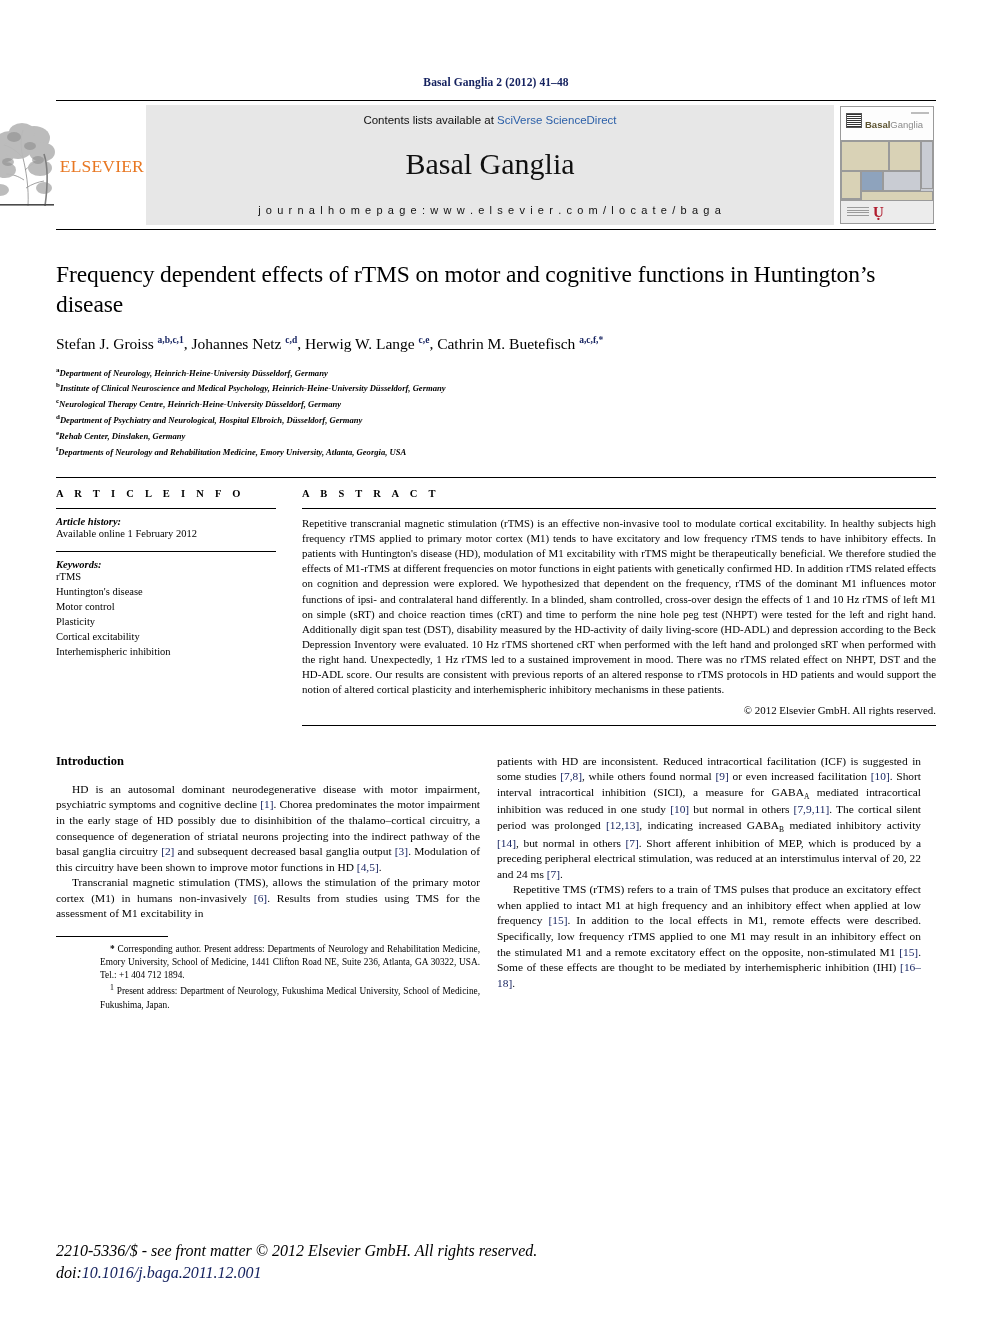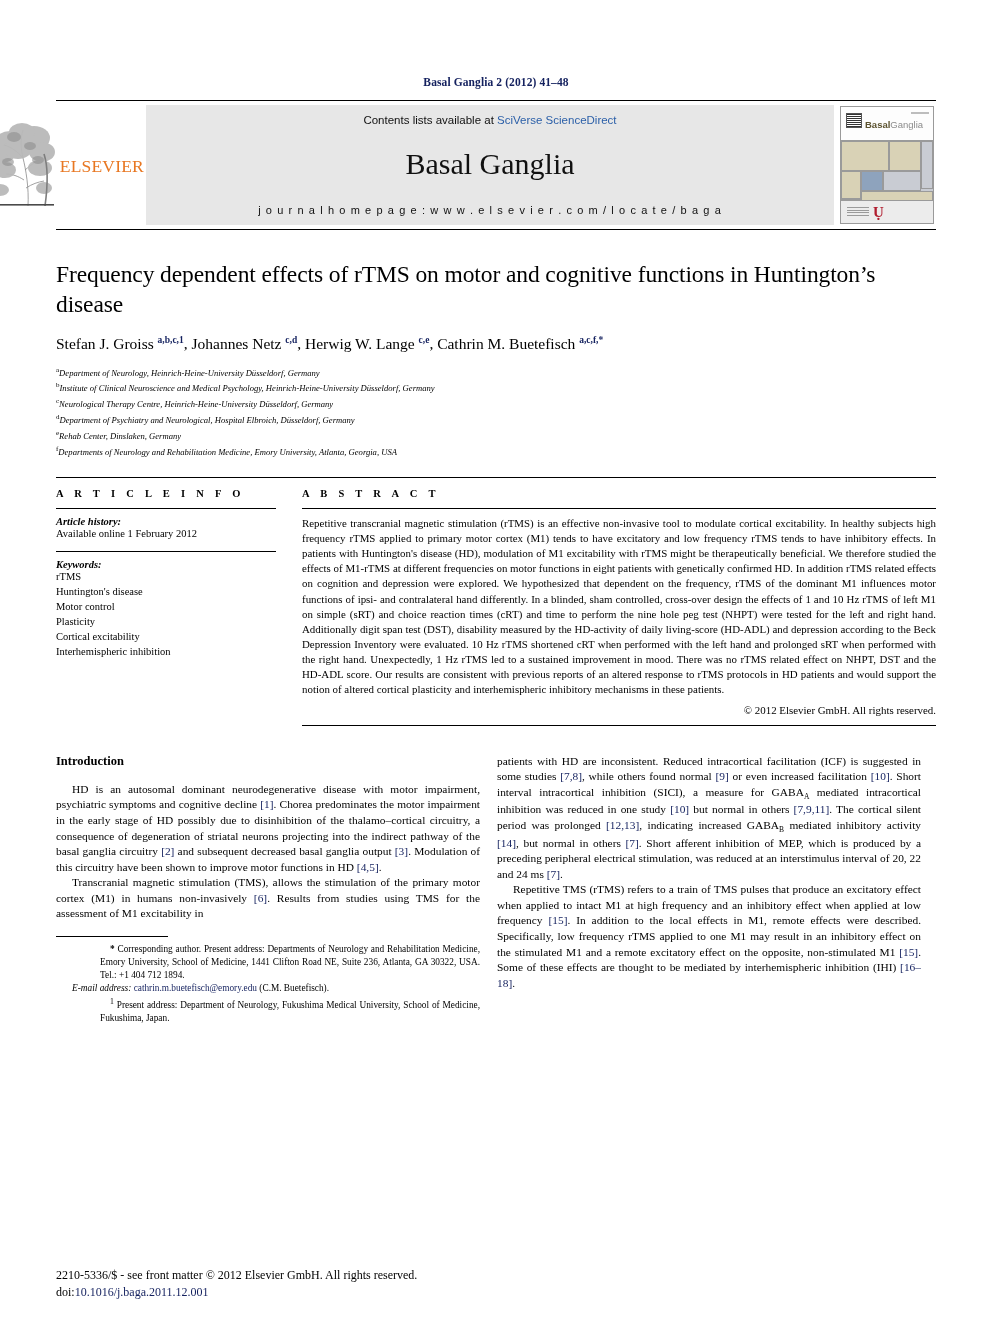--- a/index.html
+++ b/index.html
@@ -153,21 +153,21 @@
     line-height: 1.26;
     margin: 0 0 15px 0;
     letter-spacing: -.1px;
   }
   .authors {
     font-size: 15.5px;
     margin: 0 0 11px 0;
     line-height: 1.25;
   }
   .authors sup { font-size: 9.5px; color: #13205e; font-weight: bold; vertical-align: super; }
-  .affils { font-size: 8.6px; font-style: italic; font-weight: normal; line-height: 1.62; }
+  .affils { font-size: 8.6px; font-style: italic; font-weight: bold; line-height: 1.62; }
   .affils div sup { font-style: normal; font-size: 7px; vertical-align: super; }
 
   
   .infoblock {
     margin: 18px 56px 0 56px;
     border-top: 1.6px solid #000;
     display: flex;
     padding-top: 10px;
   }
   .col-info { width: 246px; flex: 0 0 246px; padding-right: 26px; box-sizing: border-box;}
@@ -238,23 +238,24 @@
   }
   .fn .lbl { font-weight: bold; }
   .fn-email { font-size: 9.3px; line-height: 1.42; text-indent: 16px; }
   .fn-email i { font-style: italic; }
   .mail-link { color: #13205e; }
 
   
   .pagefoot {
     position: absolute;
     left: 56px;
-    bottom: 22px;
-    font-size: 12px;
+    bottom: 38px;
+    font-size: 16px;
     line-height: 1.42;
+    font-style: italic;
   }
   .doi-link { color: #13205e; }
   sub.smallsub { font-size: 7.5px; }
 </style>
 </head>
 <body>
 
 <div class="page">
 
   <div class="runhead">Basal Ganglia 2 (2012) 41–48</div>
@@ -371,21 +372,20 @@
   </div>
 
   <div class="body-cols">
     <div class="bcol">
       <h2 class="sec">Introduction</h2>
       <p class="bodytext">HD is an autosomal dominant neurodegenerative disease with motor impairment, psychiatric symptoms and cognitive decline <span class="ref">[1]</span>. Chorea predominates the motor impairment in the early stage of HD possibly due to disinhibition of the thalamo–cortical circuitry, a consequence of degeneration of striatal neurons projecting into the indirect pathway of the basal ganglia circuitry <span class="ref">[2]</span> and subsequent decreased basal ganglia output <span class="ref">[3]</span>. Modulation of this circuitry have been shown to improve motor functions in HD <span class="ref">[4,5]</span>.</p>
       <p class="bodytext">Transcranial magnetic stimulation (TMS), allows the stimulation of the primary motor cortex (M1) in humans non-invasively <span class="ref">[6]</span>. Results from studies using TMS for the assessment of M1 excitability in</p>
 
       <div class="footnotes">
         <div class="fn"><span class="lbl">*</span> <span>Corresponding author. Present address: Departments of Neurology and Rehabilitation Medicine, Emory University, School of Medicine, 1441 Clifton Road NE, Suite 236, Atlanta, GA 30322, USA. Tel.: +1 404 712 1894.</span></div>
-        <div class="fn-email"><i>E-mail address:</i> <span class="mail-link">cathrin.m.buetefisch@emory.edu</span> <span>(C.M. Buetefisch).</span></div>
         <div class="fn"><sup>1</sup> <span>Present address: Department of Neurology, Fukushima Medical University, School of Medicine, Fukushima, Japan.</span></div>
       </div>
     </div>
 
     <div class="bcol">
       <p class="bodytext" style="text-indent:0;">patients with HD are inconsistent. Reduced intracortical facilitation (ICF) is suggested in some studies <span class="ref">[7,8]</span>, while others found normal <span class="ref">[9]</span> or even increased facilitation <span class="ref">[10]</span>. Short interval intracortical inhibition (SICI), a measure for GABA<sub class="smallsub">A</sub> mediated intracortical inhibition was reduced in one study <span class="ref">[10]</span> but normal in others <span class="ref">[7,9,11]</span>. The cortical silent period was prolonged <span class="ref">[12,13]</span>, indicating increased GABA<sub class="smallsub">B</sub> mediated inhibitory activity <span class="ref">[14]</span>, but normal in others <span class="ref">[7]</span>. Short afferent inhibition of MEP, which is produced by a preceding peripheral electrical stimulation, was reduced at an interstimulus interval of 20, 22 and 24 ms <span class="ref">[7]</span>.</p>
       <p class="bodytext">Repetitive TMS (rTMS) refers to a train of TMS pulses that produce an excitatory effect when applied to intact M1 at high frequency and an inhibitory effect when applied at low frequency <span class="ref">[15]</span>. In addition to the local effects in M1, remote effects were described. Specifically, low frequency rTMS applied to one M1 may result in an inhibitory effect on the stimulated M1 and a remote excitatory effect on the opposite, non-stimulated M1 <span class="ref">[15]</span>. Some of these effects are thought to be mediated by interhemispheric inhibition (IHI) <span class="ref">[16–18]</span>.</p>
     </div>
   </div>
 

